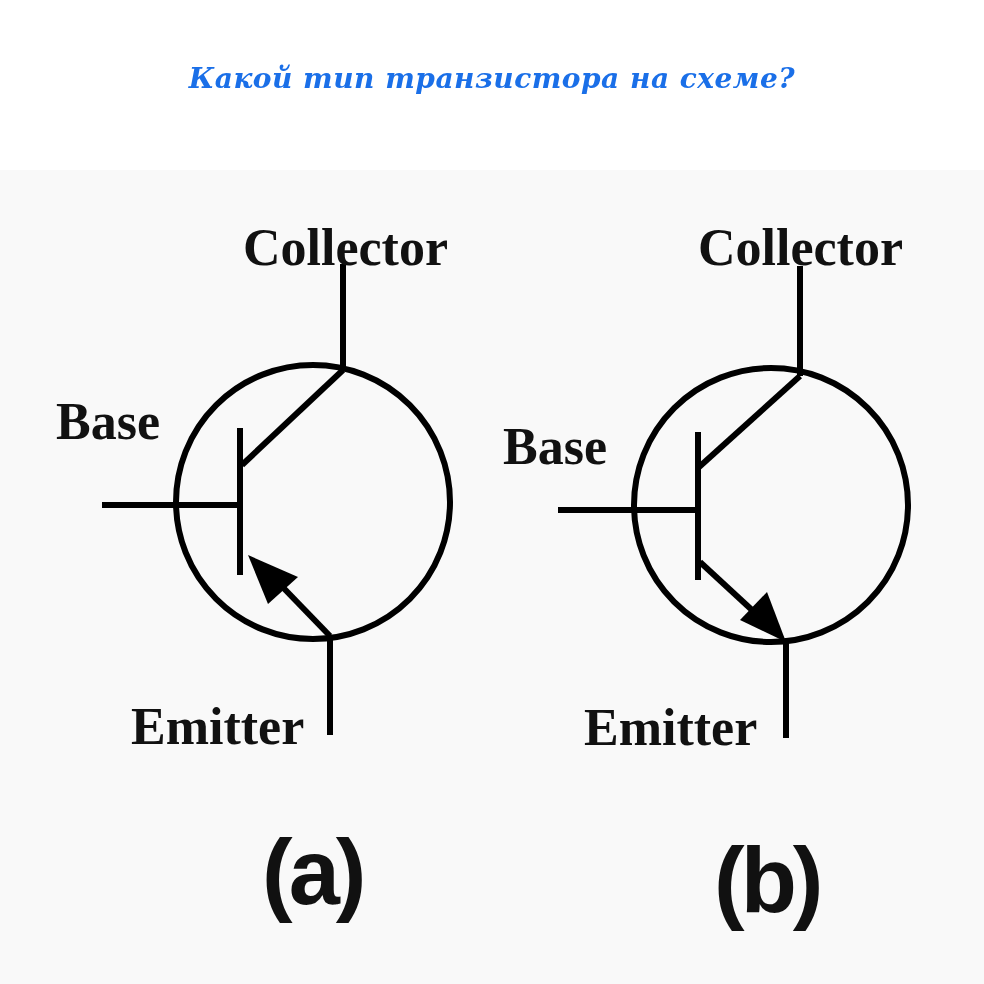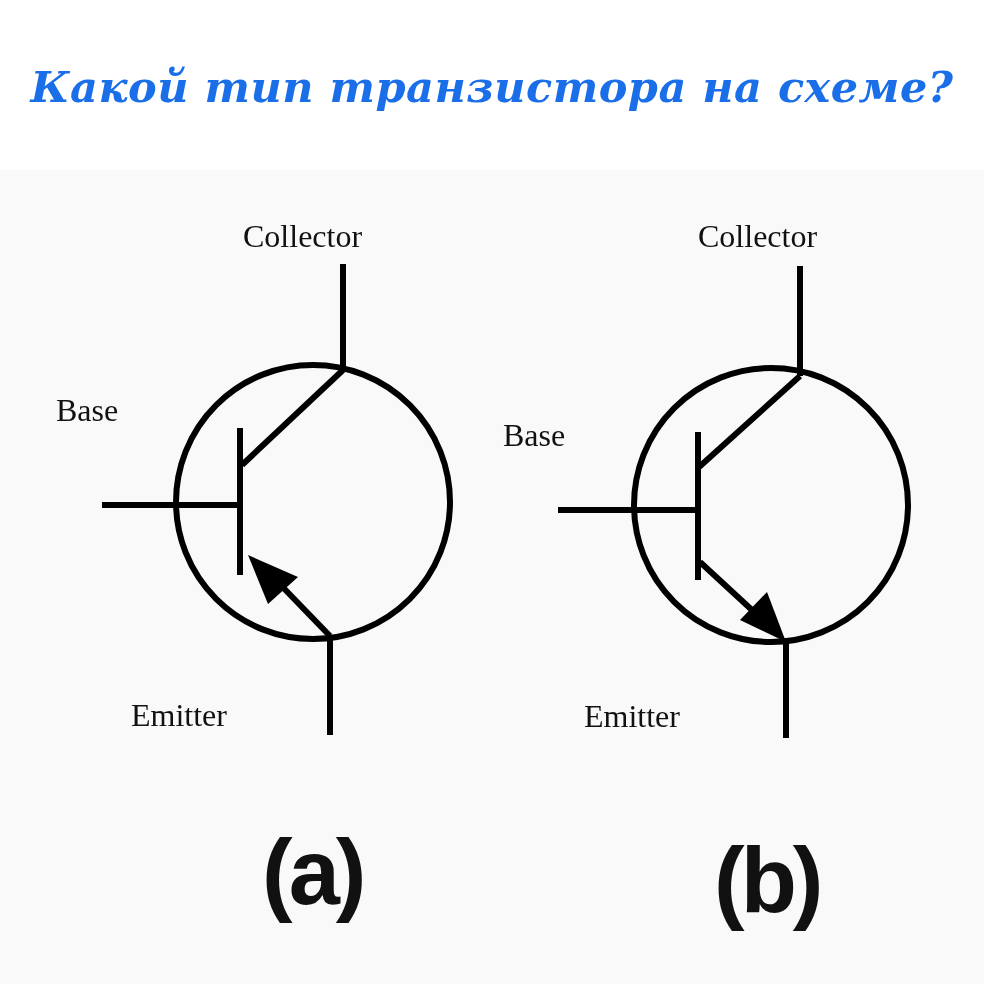--- a/index.html
+++ b/index.html
@@ -5,31 +5,31 @@
   html, body { margin: 0; padding: 0; }
   body {
     width: 984px; height: 984px; overflow: hidden;
     background: #ffffff; position: relative;
   }
   .title {
     position: absolute; left: 0; top: 62px; width: 984px;
     text-align: center;
     font-family: "DejaVu Serif", "Liberation Serif", serif;
     font-style: italic; font-weight: bold;
-    font-size: 43px; color: #1a6fe8; letter-spacing: 0.5px;
+    font-size: 28px; color: #1a6fe8; letter-spacing: 0.5px;
   }
   .bgband {
     position: absolute; left: 0; top: 170px; width: 984px; height: 814px;
     background: #f9f9f9;
   }
   svg.diagram { position: absolute; left: 0; top: 0; }
   .lbl {
     position: absolute;
     font-family: "Liberation Serif", "DejaVu Serif", serif;
-    font-weight: normal; font-size: 32px; color: #111;
+    font-weight: bold; font-size: 52px; color: #111;
   }
   .letter {
     position: absolute;
     font-family: "Liberation Sans", "DejaVu Sans", sans-serif;
     font-weight: bold; font-size: 92px; color: #111;
     letter-spacing: -4px;
   }
 </style>
 </head>
 <body>

